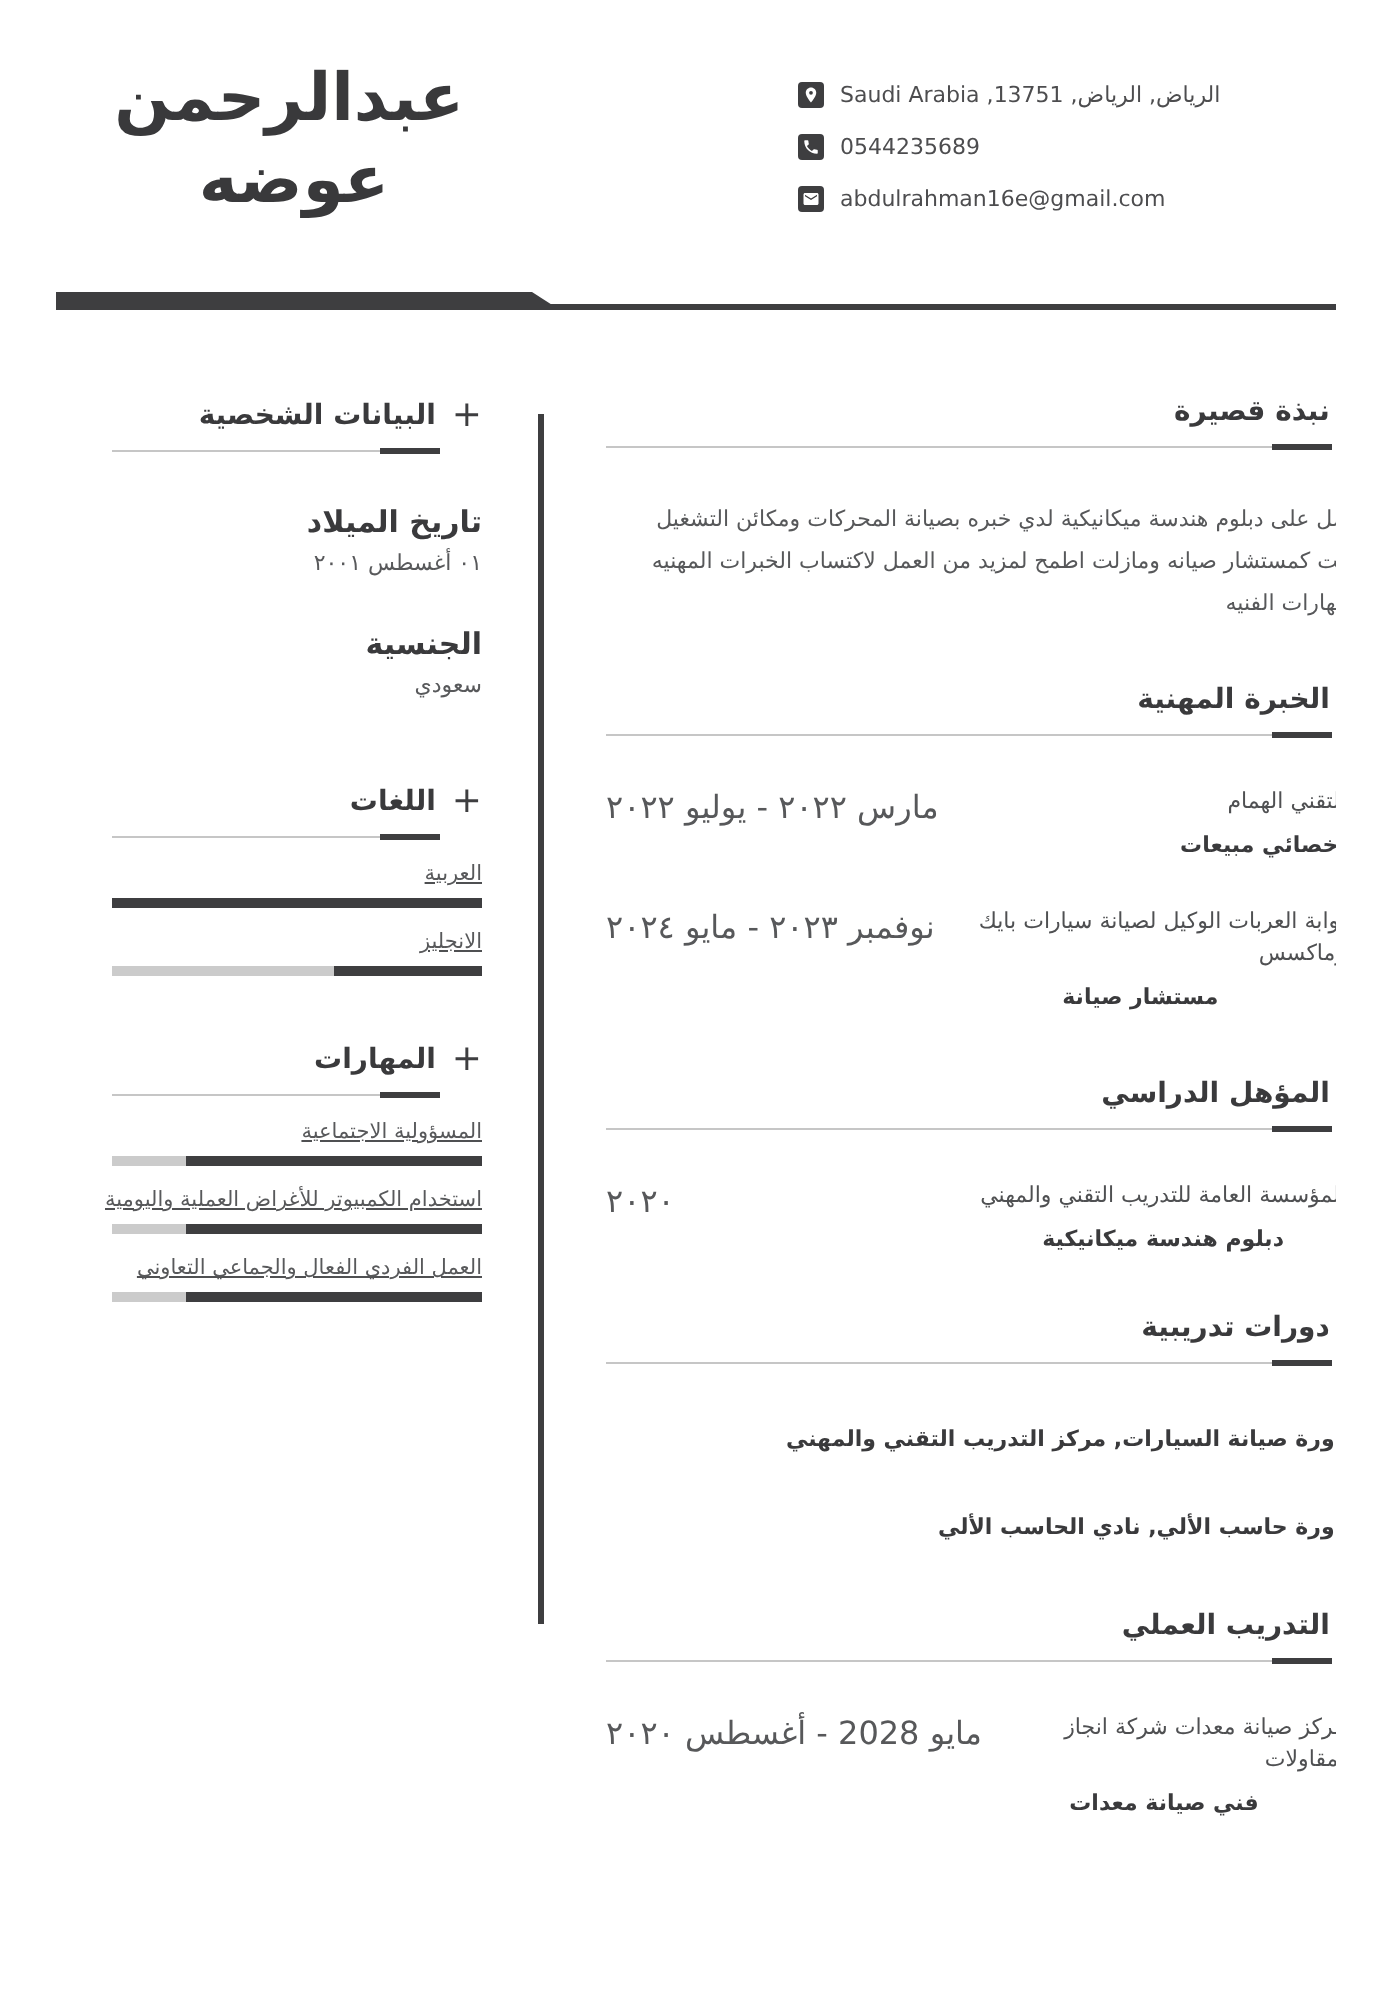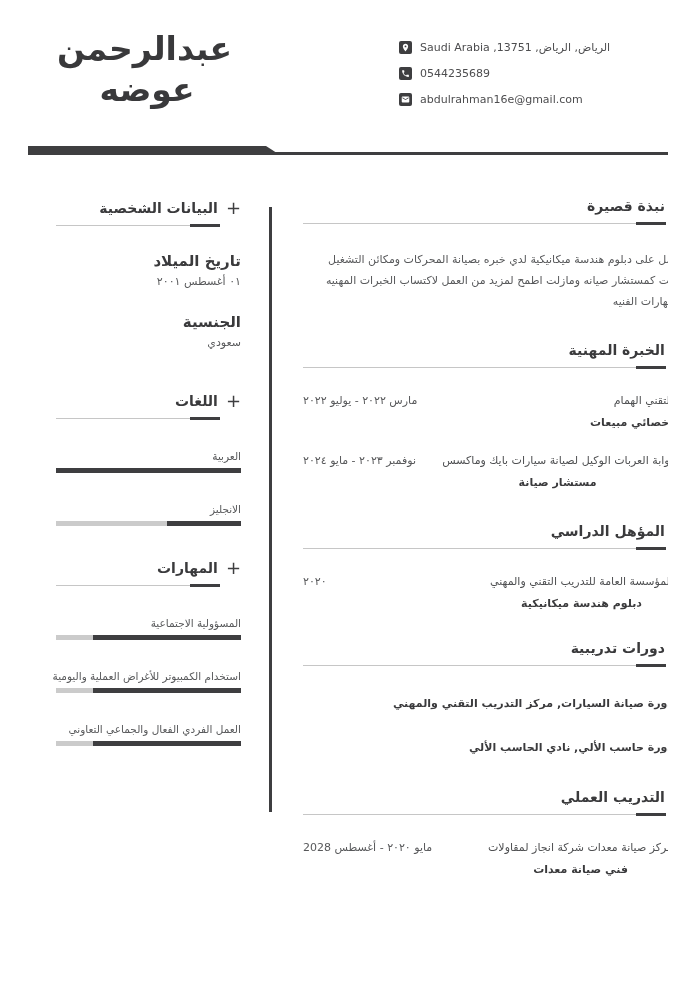--- a/index.html
+++ b/index.html
@@ -48,35 +48,35 @@
   .rule-dark { position:absolute; top:0; right:0; width:30px; height:3px; background:#3e3e40; }
   .main .sec-rule { margin-left:0; margin-right:22px; }
   .sidebar .sec-rule { margin-right:21px; }
 
   
   .field { margin-top:25px; }
   .field-label { font-size:15px; font-weight:bold; color:#3a3a3c; }
   .field-value { font-size:11px; color:#58595b; margin-top:5px; }
   .side-gap-lang { margin-top:44px; }
   .side-gap-skill { margin-top:34px; }
-  .bar-row { margin-top:30px; }
+  .bar-row { margin-top:11px;text-decoration:underline; }
   .bar-label { font-size:10.5px; color:#58595b; white-space:nowrap; }
   .bar { margin-top:6px; height:5px; background:#cbcbcb; direction:rtl; }
   .bar-fill { height:100%; background:#3e3e40; }
 
   
   .summary-text { margin:24px 2px 0 2px; font-size:11px; line-height:21px; color:#57585a; text-align:right; }
   .sec-block-exp { margin-top:30px; }
   .sec-block { margin-top:34px; }
   .entry { display:flex; justify-content:space-between; align-items:flex-start; margin-top:24px; }
   .entry-main { max-width:272px; }
   .org-row { display:flex; align-items:flex-start; gap:9px; font-size:11px; color:#4f5052; line-height:16px; }
   .bullet { width:6px; height:6px; border-radius:50%; background:#3e3e40; margin-top:5px; flex:none; }
   .role { font-size:11px; font-weight:bold; color:#3a3a3c; margin-top:7px; margin-right:15px;text-align:center; }
-  .date { font-size:11px; color:#57585a; white-space:nowrap; direction:rtl; padding-top:1px; }
+  .date { font-size:16px; color:#57585a; white-space:nowrap; direction:rtl; padding-top:1px; }
   .course { display:flex; align-items:flex-start; gap:9px; margin-top:29px;
             font-size:11px; font-weight:bold; color:#3a3a3c; line-height:15px; }
 </style>
 </head>
 <body>
 
 <div class="page">
 
   <div class="name">
     <div>عبدالرحمن</div>
@@ -285,17 +285,17 @@
     </div>
 
     <div class="entry">
       <div class="entry-main">
         <div class="org-row">
           <span class="bullet"></span>
           <span>مركز صيانة معدات شركة انجاز لمقاولات</span>
         </div>
         <div class="role">فني صيانة معدات</div>
       </div>
-      <div class="date">مايو ٢٠٢٠ - أغسطس 2028</div>
+      <div class="date">مايو 2028 - أغسطس ٢٠٢٠</div>
     </div>
 
   </div>
 </div>
 
 </body></html>

